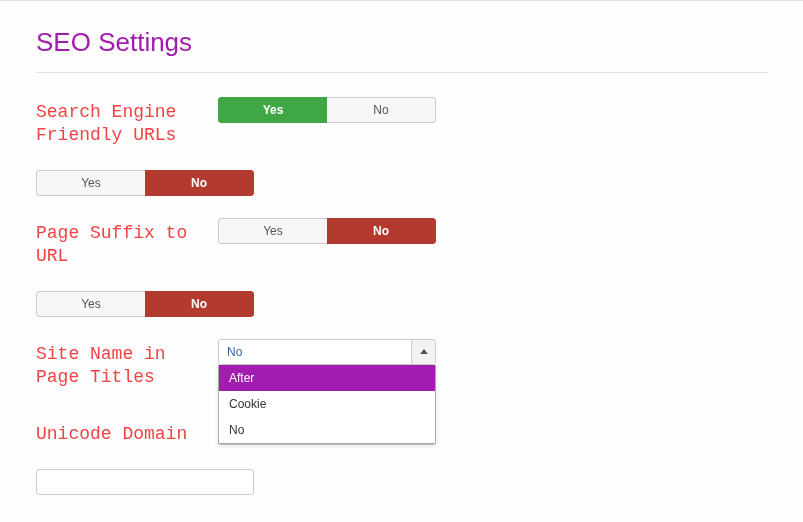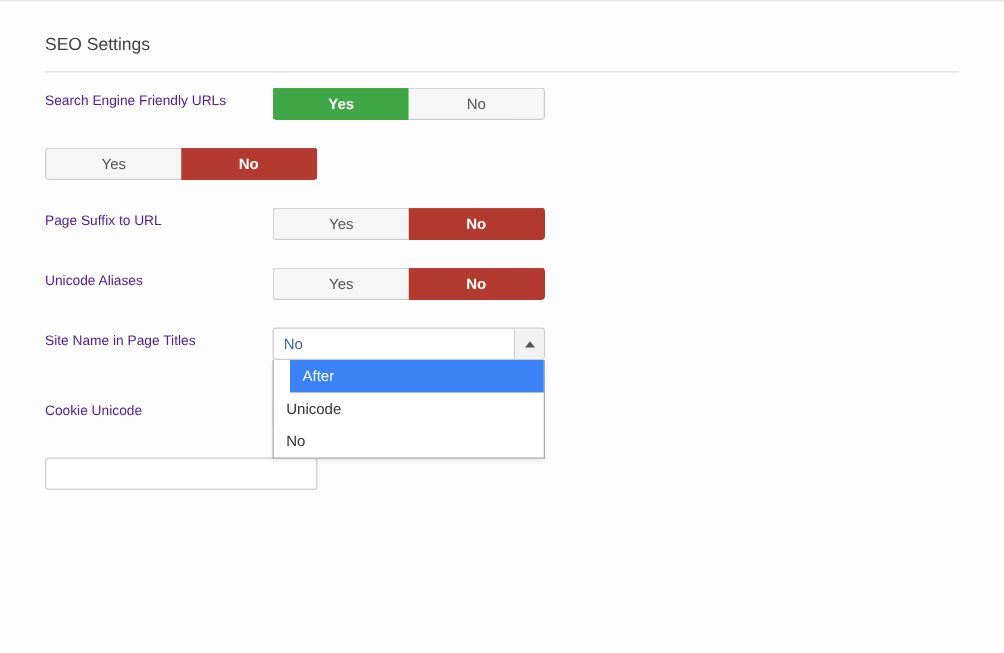--- a/index.html
+++ b/index.html
@@ -9,38 +9,39 @@
       color: #333;
       font-size: 13px;
       padding: 0;
     }
     .page {
       padding: 20px 36px 40px 36px;
       width: 803px;
       border-top: 1px solid #e5e5e5;
     }
     .section-title {
-      font-size: 14px;
+      font-size: 26px;
       font-weight: 400;
-      color: #404040;
+      color: #a21caf;
       padding: 6px 0 14px 0;
       border-bottom: 1px solid #e0e0e0;
-      margin-bottom: 12px;
+      margin-bottom: 24px;
     }
     .field-row {
       display: flex;
       align-items: flex-start;
       margin-bottom: 22px;
     }
     .field-label {
       width: 182px;
       padding-top: 4px;
-      color: #4c1d95;
-      font-size: 11px;
+      color: #ef4444;
+      font-size: 18px;
       line-height: 1.3;
+      font-family: Liberation Mono, monospace;
     }
     .field-control {
       width: 188px;
       position: relative;
     }
     .toggle {
       display: flex;
       width: 218px;
       height: 26px;
       border-radius: 3px;
@@ -122,23 +123,22 @@
       z-index: 10;
       box-shadow: 0 2px 4px rgba(0,0,0,0.1);
     }
     .dropdown-item {
       padding: 6px 10px;
       font-size: 12px;
       cursor: pointer;
       color: #333;
     }
     .dropdown-item.highlighted {
-      background: #3b82f6;
+      background: #a21caf;
       color: #fff;
-      margin-left: 13px;
     }
     .text-input {
       width: 218px;
       height: 26px;
       border: 1px solid #ccc;
       border-radius: 3px;
       padding: 0 8px;
       font-size: 12px;
       background: #fff;
     }
@@ -174,53 +174,52 @@
     <div class="field-label">Page Suffix to URL</div>
     <div class="field-control">
       <div class="toggle">
         <div class="toggle-half inactive">Yes</div>
         <div class="toggle-half no-active">No</div>
       </div>
     </div>
   </div>
 
   <div class="field-row">
-    <div class="field-label">Unicode Aliases</div>
     <div class="field-control">
       <div class="toggle">
         <div class="toggle-half inactive">Yes</div>
         <div class="toggle-half no-active">No</div>
       </div>
     </div>
   </div>
 
   <div class="field-row">
     <div class="field-label">Site Name in Page Titles</div>
     <div class="field-control">
       <div class="select-wrap">
         <div class="select-display">
           <span>No</span>
           <div class="select-caret">
             <div class="caret-up"></div>
           </div>
         </div>
         <div class="dropdown-list">
           <div class="dropdown-item highlighted">After</div>
-          <div class="dropdown-item">Unicode</div>
+          <div class="dropdown-item">Cookie</div>
           <div class="dropdown-item">No</div>
         </div>
       </div>
     </div>
   </div>
 
   <div class="section-spacer"></div>
 
 
   <div class="field-row">
-    <div class="field-label">Cookie Unicode</div>
+    <div class="field-label">Unicode Domain</div>
     <div class="field-control">
       <input type="text" class="text-input" value="" style="">
     </div>
   </div>
 
   <div class="field-row">
     <div class="field-control">
       <input type="text" class="text-input" value="" style="">
     </div>
   </div>

